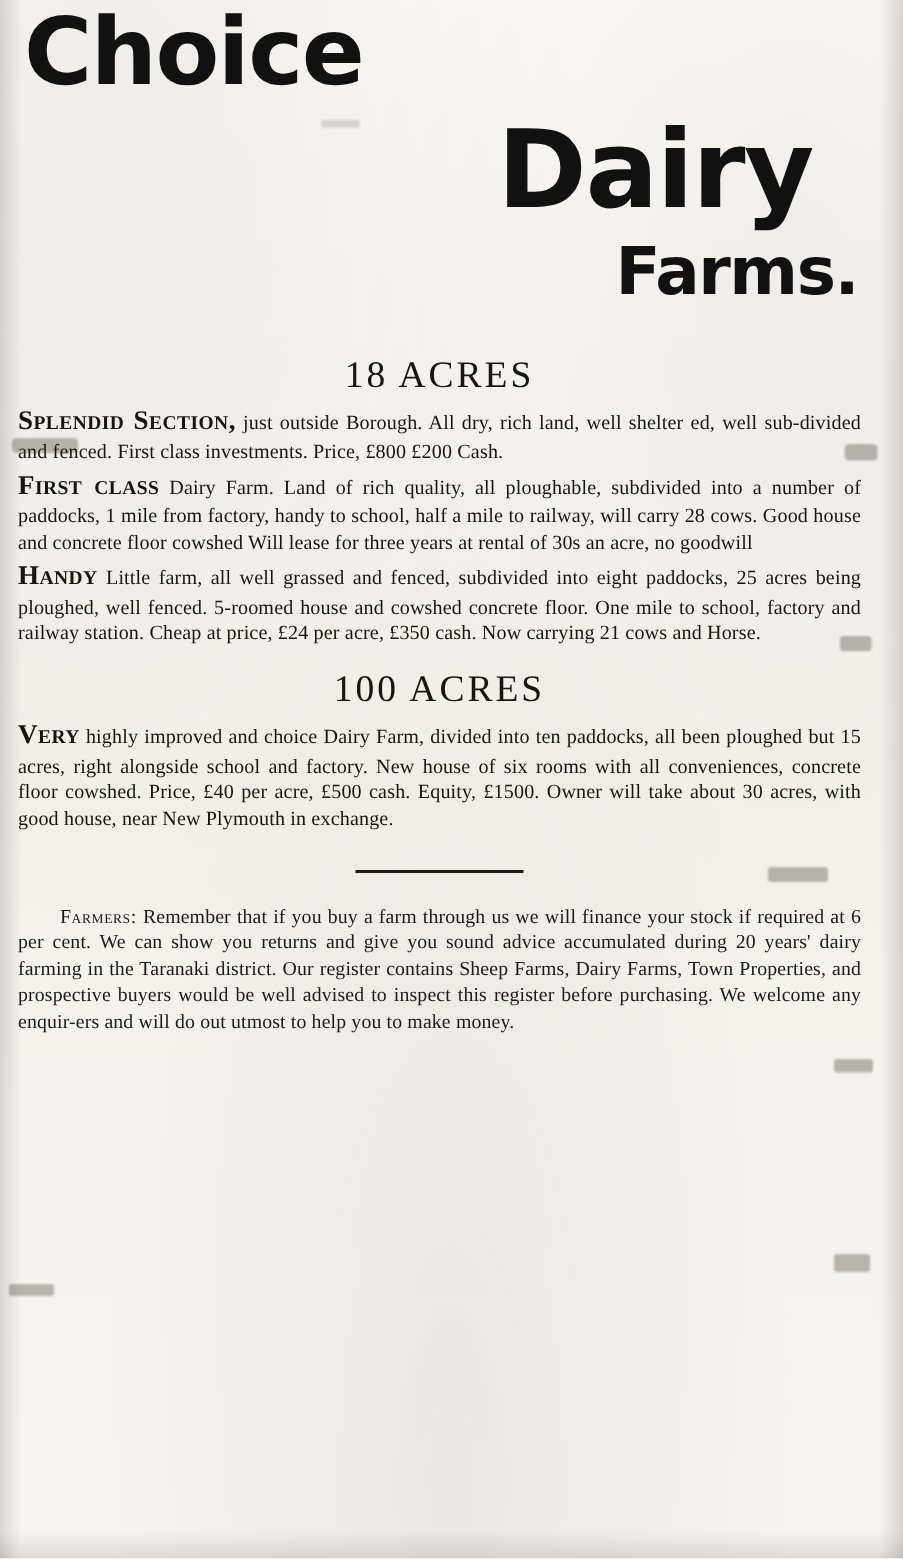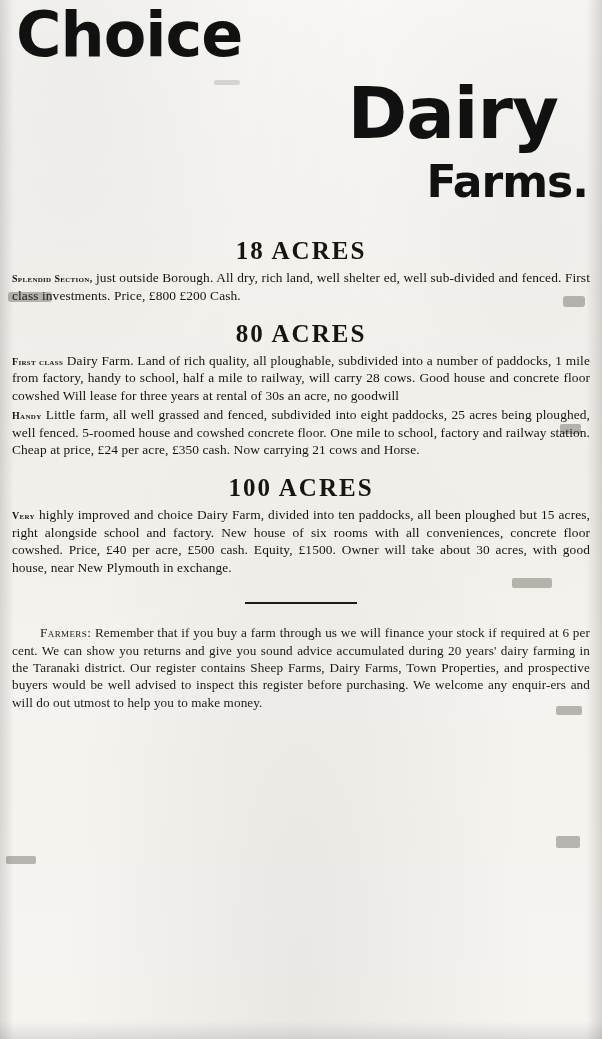--- a/index.html
+++ b/index.html
@@ -22,21 +22,21 @@
     inset: 0;
     background:
       radial-gradient(ellipse at 12% 8%, rgba(0,0,0,0.05), rgba(0,0,0,0) 42%),
       radial-gradient(ellipse at 88% 18%, rgba(0,0,0,0.04), rgba(0,0,0,0) 40%),
       radial-gradient(ellipse at 50% 95%, rgba(0,0,0,0.05), rgba(0,0,0,0) 55%),
       linear-gradient(180deg, #fbfaf7 0%, #f4f2ed 50%, #f6f4f0 100%);
   }
   .content {
     position: absolute;
     inset: 0;
-    padding: 4px 10px 0 10px;
+    padding: 4px 26px 0 10px;
   }
 
   
   .masthead {
     font-family: "DejaVu Sans", sans-serif;
     font-weight: bold;
     color: #111;
     letter-spacing: -1px;
     line-height: 0.95;
   }
@@ -57,39 +57,39 @@
   .mast-3 {
     font-size: 44px;
     text-align: right;
     margin: 14px 4px 0 0;
   }
 
   
   .acres-head {
     text-align: center;
     font-family: "Liberation Serif", serif;
-    font-weight: bold;
+    font-weight: normal;
     font-size: 25px;
     letter-spacing: 2px;
     margin: 16px 0 4px 0;
     color: #16150f;
   }
   .acres-head.first { margin-top: 34px; }
 
   
   .para {
     font-size: 13.4px;
     line-height: 1.30;
     text-align: justify;
     color: #17150f;
     margin: 0 2px 2px 2px;
     letter-spacing: 0.1px;
   }
   .para .lead {
-    font-size: 10px;
+    font-size: 18px;
     font-variant: small-caps;
     font-weight: 600;
     letter-spacing: 0.3px;
   }
 
   
   .rule {
     width: 112px;
     height: 2px;
     background: #1b1a15;
@@ -144,21 +144,20 @@
 
   <div class="masthead">
     <span class="mast-line mast-1">Choice</span>
     <span class="mast-line mast-2">Dairy</span>
     <span class="mast-line mast-3">Farms.</span>
   </div>
 
   <div class="acres-head first">18  ACRES</div>
   <p class="para"><span class="lead">Splendid Section,</span> <span>just outside Borough. All dry, rich land, well shelter ed, well sub-divided and fenced. First class investments. Price, £800 £200 Cash.</span></p>
 
-  <div class="acres-head">80  ACRES</div>
   <p class="para"><span class="lead">First class</span> <span>Dairy Farm. Land of rich quality, all ploughable, subdivided into a number of paddocks, 1 mile from factory, handy to school, half a mile to railway, will carry 28 cows. Good house and concrete floor cowshed Will lease for three years at rental of 30s an acre, no goodwill</span></p>
 
   <p class="para"><span class="lead">Handy</span> <span>Little farm, all well grassed and fenced, subdivided into eight paddocks, 25 acres being ploughed, well fenced. 5-roomed house and cowshed concrete floor. One mile to school, factory and railway station. Cheap at price, £24 per acre, £350 cash. Now carrying 21 cows and Horse.</span></p>
 
   <div class="acres-head">100  ACRES</div>
   <p class="para"><span class="lead">Very</span> <span>highly improved and choice Dairy Farm, divided into ten paddocks, all been ploughed but 15 acres, right alongside school and factory. New house of six rooms with all conveniences, concrete floor cowshed. Price, £40 per acre, £500 cash. Equity, £1500. Owner will take about 30 acres, with good house, near New Plymouth in exchange.</span></p>
 
   <div class="rule"></div>
 
   <p class="footer-para footer-indent"><span class="lead">Farmers:</span> <span>Remember that if you buy a farm through us we will finance your stock if required at 6 per cent. We can show you returns and give you sound advice accumulated during 20 years' dairy farming in the Taranaki district.</span> <span>Our register contains Sheep Farms, Dairy Farms, Town Properties, and prospective buyers would be well advised to inspect this register before purchasing. We welcome any enquir-ers and will do out utmost to help you to make money.</span></p>

